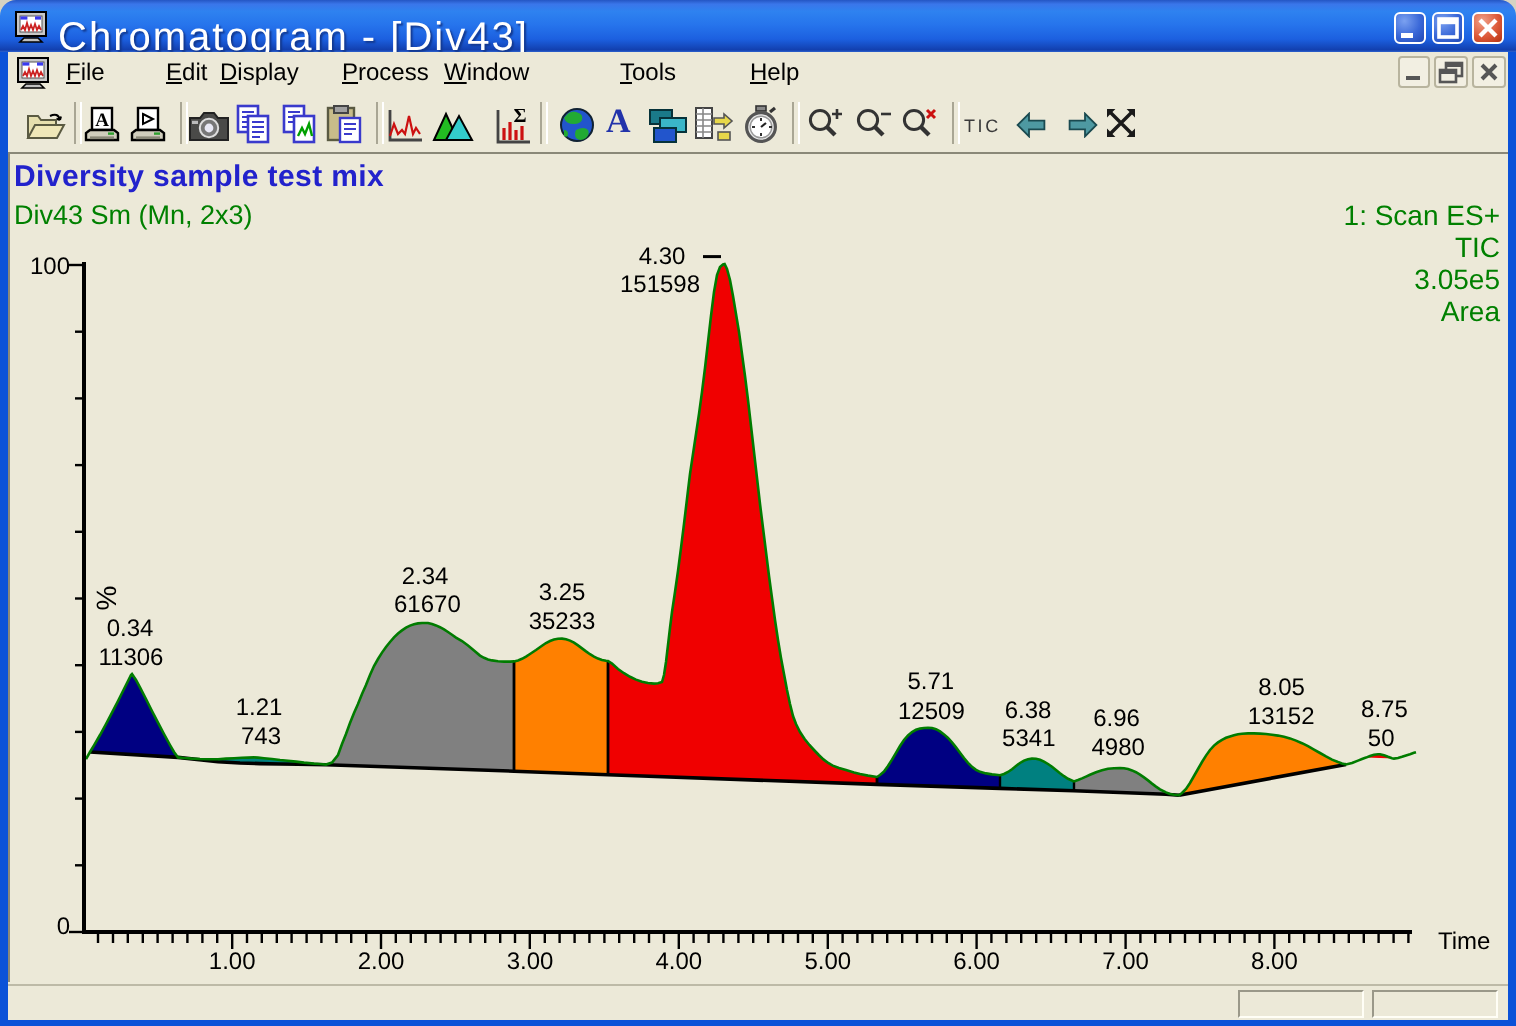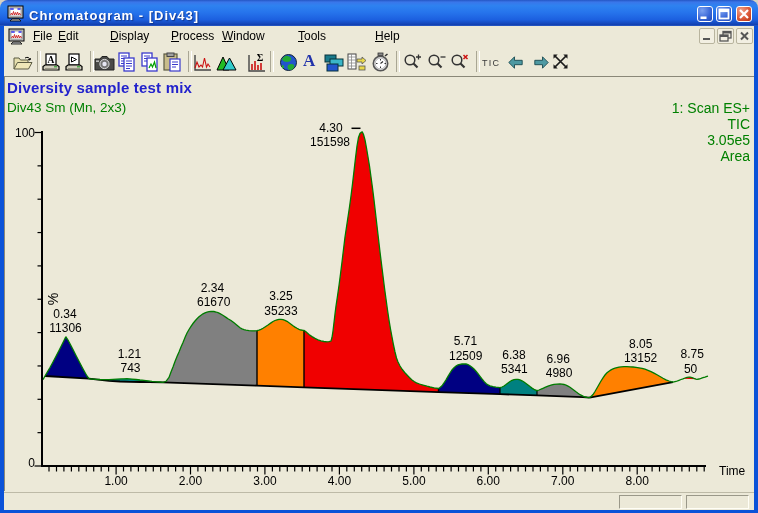--- a/index.html
+++ b/index.html
@@ -1,20 +1,20 @@
 <!DOCTYPE html>
 <html><head>
 <meta charset="utf-8">
 <style>
 html,body{margin:0;padding:0;}
 body{width:758px;height:513px;background:#D6D2C2;font-family:"Liberation Sans",sans-serif;overflow:hidden;}
 #win{position:absolute;left:0;top:0;width:758px;height:513px;}
 #titlebar{position:absolute;left:0;top:0;width:758px;height:26px;border-radius:8px 8px 0 0;
  background:linear-gradient(180deg,#2456c4 0%,#3a76ea 8%,#2e82f0 22%,#2674ec 48%,#1c60e0 75%,#1549bd 90%,#123fae 96%,#2e63cf 100%);}
-#titletext{position:absolute;left:29px;top:8px;color:#fff;font-size:13px;font-weight:bold;letter-spacing:1px;text-shadow:1px 1px 1px #12388f;}
+#titletext{position:absolute;left:29px;top:8px;color:#fff;font-size:20px;font-weight:normal;letter-spacing:1px;text-shadow:1px 1px 1px #12388f;}
 .capbtn{position:absolute;top:6px;width:16px;height:16px;border-radius:3px;border:1px solid #fff;box-sizing:border-box;}
 #btnmin{left:697px;background:radial-gradient(circle at 30% 25%,#7ba1f0 0%,#3a68d8 55%,#1f47b4 100%);}
 #btnmax{left:716px;background:radial-gradient(circle at 30% 25%,#7ba1f0 0%,#3a68d8 55%,#1f47b4 100%);}
 #btncls{left:736px;background:radial-gradient(circle at 30% 25%,#f0a088 0%,#dd5a3a 55%,#b5300f 100%);}
 #content{position:absolute;left:0;top:26px;width:758px;height:487px;background:#ECE9D8;border-left:4px solid #0b52d8;border-right:4px solid #0b52d8;border-bottom:5px solid #0b52d8;box-sizing:border-box;}
 #menubar{position:absolute;left:4px;top:26px;width:750px;height:21px;background:#ECE9D8;font-size:12px;color:#000;}
 .mi{position:absolute;top:3px;}
 .mdib{position:absolute;top:2px;width:17px;height:16px;background:#f2efe2;border:1px solid #b8b49e;border-radius:2px;box-sizing:border-box;}
 #toolbar{position:absolute;left:4px;top:47px;width:750px;height:29px;background:#ECE9D8;}
 .tsep{position:absolute;top:4px;width:2px;height:21px;border-left:1px solid #a9a694;border-right:1px solid #fff;}
@@ -51,25 +51,25 @@
  <div id="menubar">
   <svg style="position:absolute;left:4px;top:2px" width="17" height="17" viewBox="0 0 17 17">
    <rect x="1" y="1" width="15" height="12" fill="#c8c8c8" stroke="#000" stroke-width="1"></rect>
    <rect x="3" y="3" width="11" height="8" fill="#fff" stroke="#555" stroke-width="0.5"></rect>
    <rect x="3.2" y="3.2" width="3.5" height="1.6" fill="#3a3af0"></rect>
    <rect x="10.5" y="3.2" width="3" height="1.6" fill="#3a3af0"></rect>
    <path d="M3.5 10 l1 -2 1 2 1 -3.5 1 3.5 1 -2.5 1 2.5 1 -3 1 3 1 -2 1 2" fill="none" stroke="#cc2222" stroke-width="0.9"></path>
    <path d="M5 14 h7 l2 2 h-11 z" fill="#c0c0c0" stroke="#000" stroke-width="0.8"></path>
   </svg>
   <div class="mi" style="left:29px"><u>F</u>ile</div>
-  <div class="mi" style="left:54px"><u>E</u>dit</div>
+  <div class="mi" style="left:79px"><u>E</u>dit</div>
   <div class="mi" style="left:106px"><u>D</u>isplay</div>
   <div class="mi" style="left:167px"><u>P</u>rocess</div>
   <div class="mi" style="left:218px"><u>W</u>indow</div>
-  <div class="mi" style="left:294px"><u>T</u>ools</div>
+  <div class="mi" style="left:306px"><u>T</u>ools</div>
   <div class="mi" style="left:371px"><u>H</u>elp</div>
   <div class="mdib" style="left:695px;width:16px"><svg width="14" height="14" viewBox="0 0 14 14">
           <rect x="3" y="9" width="7" height="2" fill="#565656"></rect>
         </svg></div>
   <div class="mdib" style="left:713px"><svg width="15" height="14" viewBox="0 0 15 14">
           <rect x="5" y="2.5" width="8" height="6.5" fill="none" stroke="#565656" stroke-width="1.3"></rect>
           <rect x="5" y="2.5" width="8" height="2" fill="#565656"></rect>
           <rect x="2" y="6" width="8" height="6" fill="#f2efe2" stroke="#565656" stroke-width="1.3"></rect>
           <rect x="2" y="6" width="8" height="2" fill="#565656"></rect>
         </svg></div>

